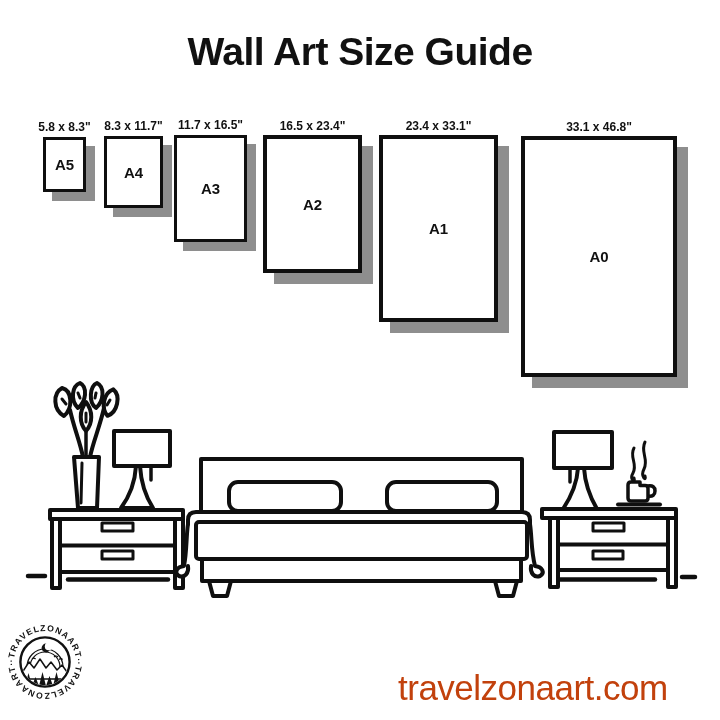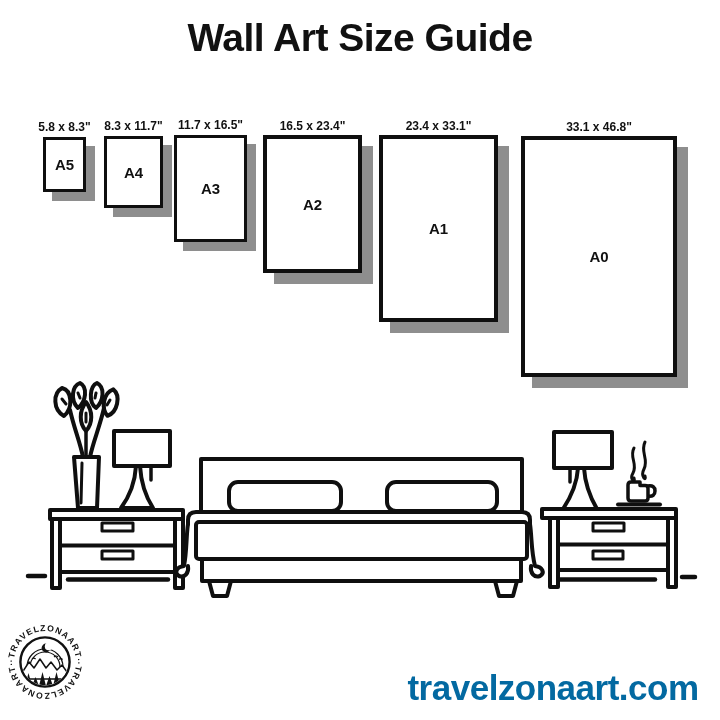--- a/index.html
+++ b/index.html
@@ -1,42 +1,42 @@
 <!DOCTYPE html>
 <html><head>
 <meta charset="utf-8">
 <style>
   html,body{margin:0;padding:0;background:#fff;}
   #page{
     position:relative;width:720px;height:720px;overflow:hidden;
     background:#fff;font-family:"Liberation Sans",sans-serif;color:#0f0f0f;
   }
   .page-title{
-    position:absolute;top:16px;left:0;right:0;text-align:center;
+    position:absolute;top:30px;left:0;right:0;text-align:center;
     font-size:39px;font-weight:700;letter-spacing:-0.5px;color:#111;
   }
   
   .size-box{
     position:absolute;box-sizing:border-box;background:#fff;
     border:3.5px solid #0f0f0f;box-shadow:9px 9px 0 #8e8e8e;
     display:flex;align-items:center;justify-content:center;
   }
   .size-box.big{border-width:4px;box-shadow:11px 11px 0 #8e8e8e;}
   .size-letter{font-size:15px;font-weight:700;color:#111;}
   .size-dim{
     position:absolute;bottom:100%;left:50%;transform:translateX(-50%);
     padding-bottom:6px;white-space:nowrap;font-size:12px;font-weight:700;color:#111;
   }
   
   .scene{position:absolute;left:0;top:380px;width:720px;height:225px;}
   .scene *{vector-effect:non-scaling-stroke;}
   .logo-svg{position:absolute;left:2px;top:616px;width:88px;height:94px;}
   .site-url{
-    position:absolute;left:398px;top:668px;width:310px;text-align:center;
-    font-size:35px;font-weight:700;letter-spacing:-0.5px;color:#0369a1;white-space:nowrap;
+    position:absolute;left:398px;top:668px;width:310px;text-align:left;
+    font-size:35px;font-weight:400;letter-spacing:-0.5px;color:#c2410c;white-space:nowrap;
   }
   .ring-text{font-size:8.6px;font-weight:700;letter-spacing:1.1px;fill:#111;}
 </style>
 </head>
 <body>
 
 <div id="page">
 
   <div class="page-title">Wall Art Size Guide</div>
 

